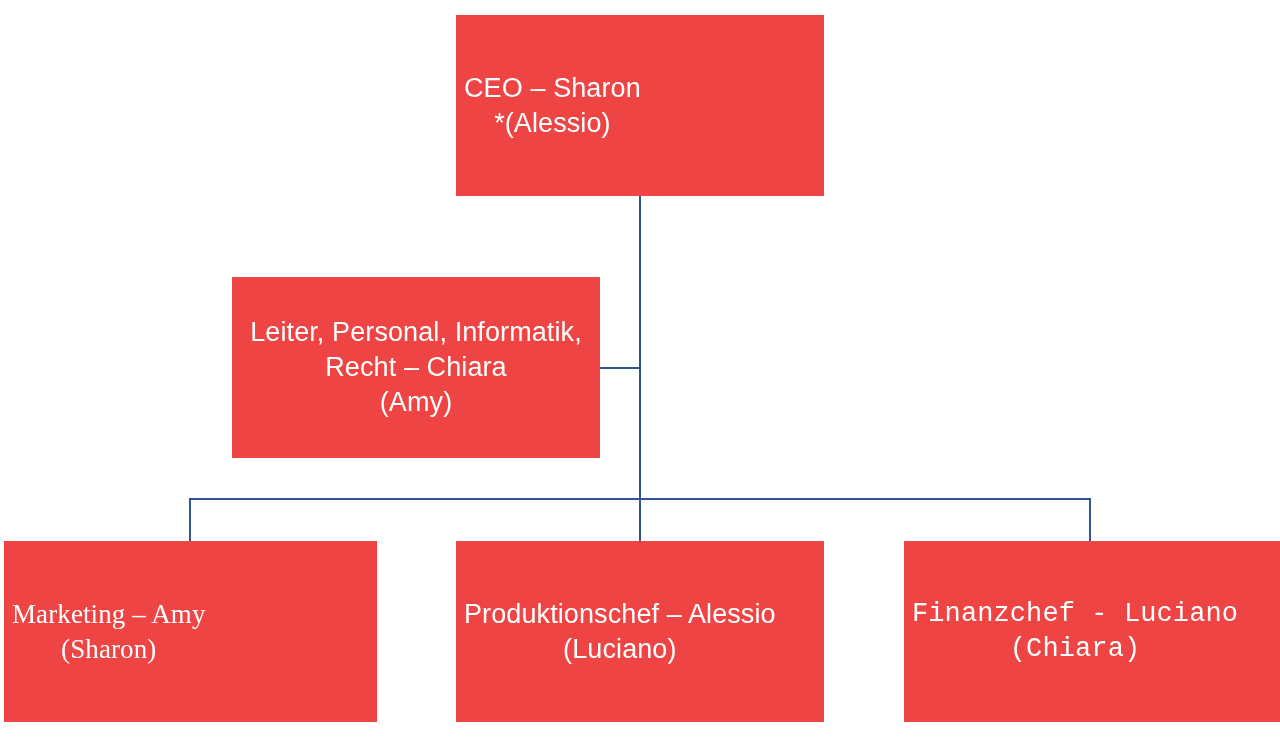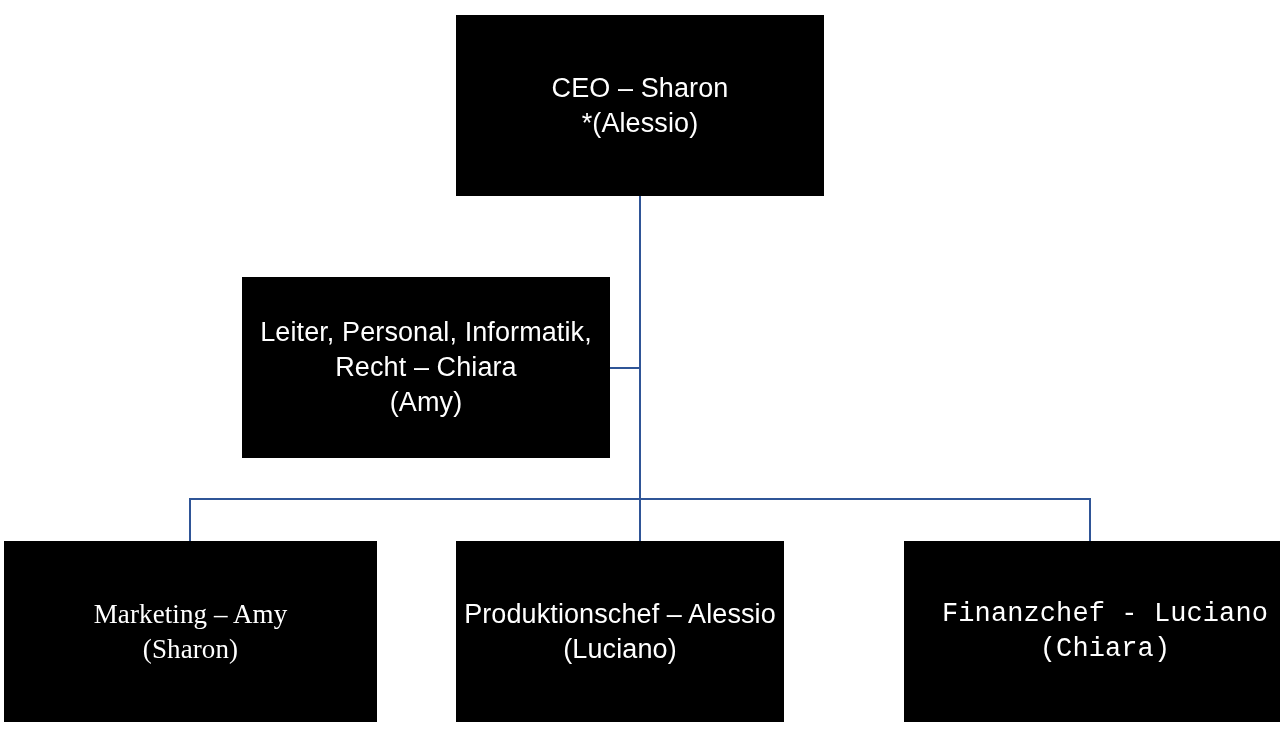--- a/index.html
+++ b/index.html
@@ -23,42 +23,41 @@
   .connector {
     position: absolute;
     background: #2F5597;
   }
   .connector.v { width: 2px; }
   .connector.h { height: 2px; }
 
   
   .org-box {
     position: absolute;
-    background: #000000;
+    background: #ef4444;
     display: flex;
     align-items: center;
-    justify-content: center;
     text-align: center;
     box-sizing: border-box;
     padding: 12px 8px;
   }
   .org-box .box-text {
     color: #FFFFFF;
     font-size: 27px;
     line-height: 35px;
     font-weight: normal;
     white-space: pre-line;
     letter-spacing: 0.1px;
   }
 
   
   #box-ceo          { left: 456px; top: 15px;  width: 368px; height: 181px; }
-  #box-leiter       { left: 232px; top: 277px; width: 368px; height: 181px; margin-left: 10px; }
+  #box-leiter       { left: 232px; top: 277px; width: 368px; height: 181px; }
   #box-marketing    { left: 4px;   top: 541px; width: 373px; height: 181px; font-family: Liberation Serif, serif; }
-  #box-produktion   { left: 456px; top: 541px; width: 328px; height: 181px; }
+  #box-produktion   { left: 456px; top: 541px; width: 368px; height: 181px; }
   #box-finanz       { left: 904px; top: 541px; width: 402px; height: 181px; font-family: Liberation Mono, monospace; }
 
   
   #trunk-main       { left: 639px; top: 196px; height: 345px; }
   #branch-leiter    { left: 600px; top: 367px; width: 41px; }
   #bus-bottom       { left: 189px; top: 498px; width: 902px; }
   #drop-left        { left: 189px; top: 498px; height: 43px; }
   #drop-right       { left: 1089px; top: 498px; height: 43px; }
 </style>
 </head>

